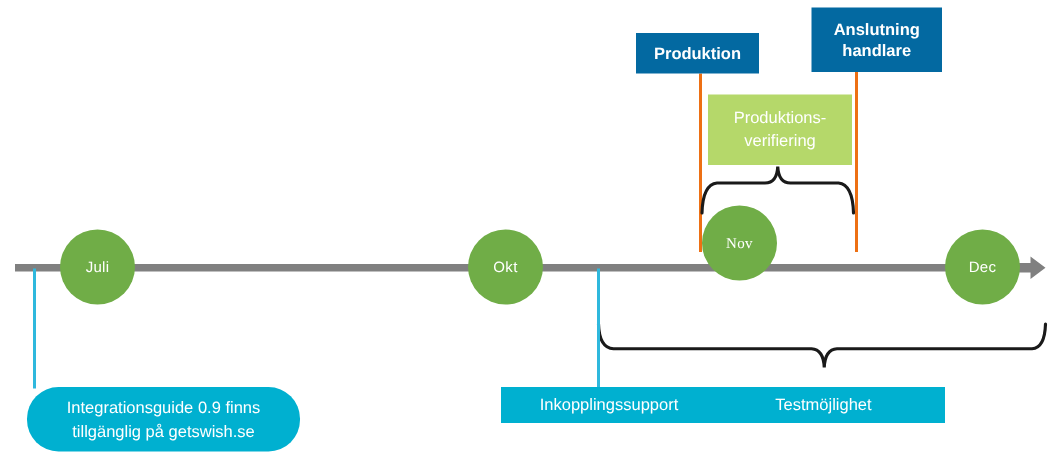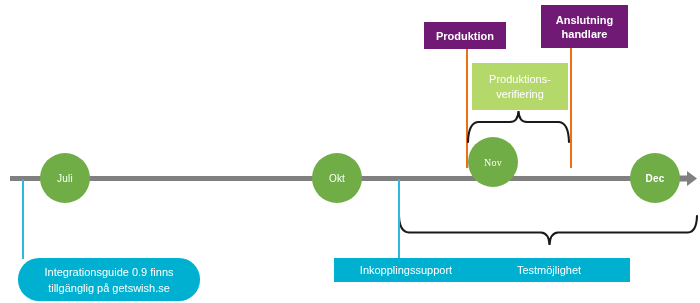--- a/index.html
+++ b/index.html
@@ -42,26 +42,26 @@
     color: #ffffff;
     display: flex;
     align-items: center;
     justify-content: center;
     font-size: 10px;
     letter-spacing: 0.2px;
   }
   .node-juli { left: 40px;  top: 153px; }
   .node-okt  { left: 312px; top: 153px; }
   .node-nov  { left: 468px; top: 137px; font-family: Liberation Serif, serif; }
-  .node-dec  { left: 630px; top: 153px; font-weight: bold; }
+  .node-dec  { left: 630px; top: 153px; }
 
   
   .box-orange {
     position: absolute;
-    background: #701a75;
+    background: #0369a1;
     color: #ffffff;
     font-size: 11px;
     font-weight: bold;
     display: flex;
     align-items: center;
     justify-content: center;
     text-align: center;
     line-height: 14px;
     padding: 0 6px;
     box-sizing: border-box;

